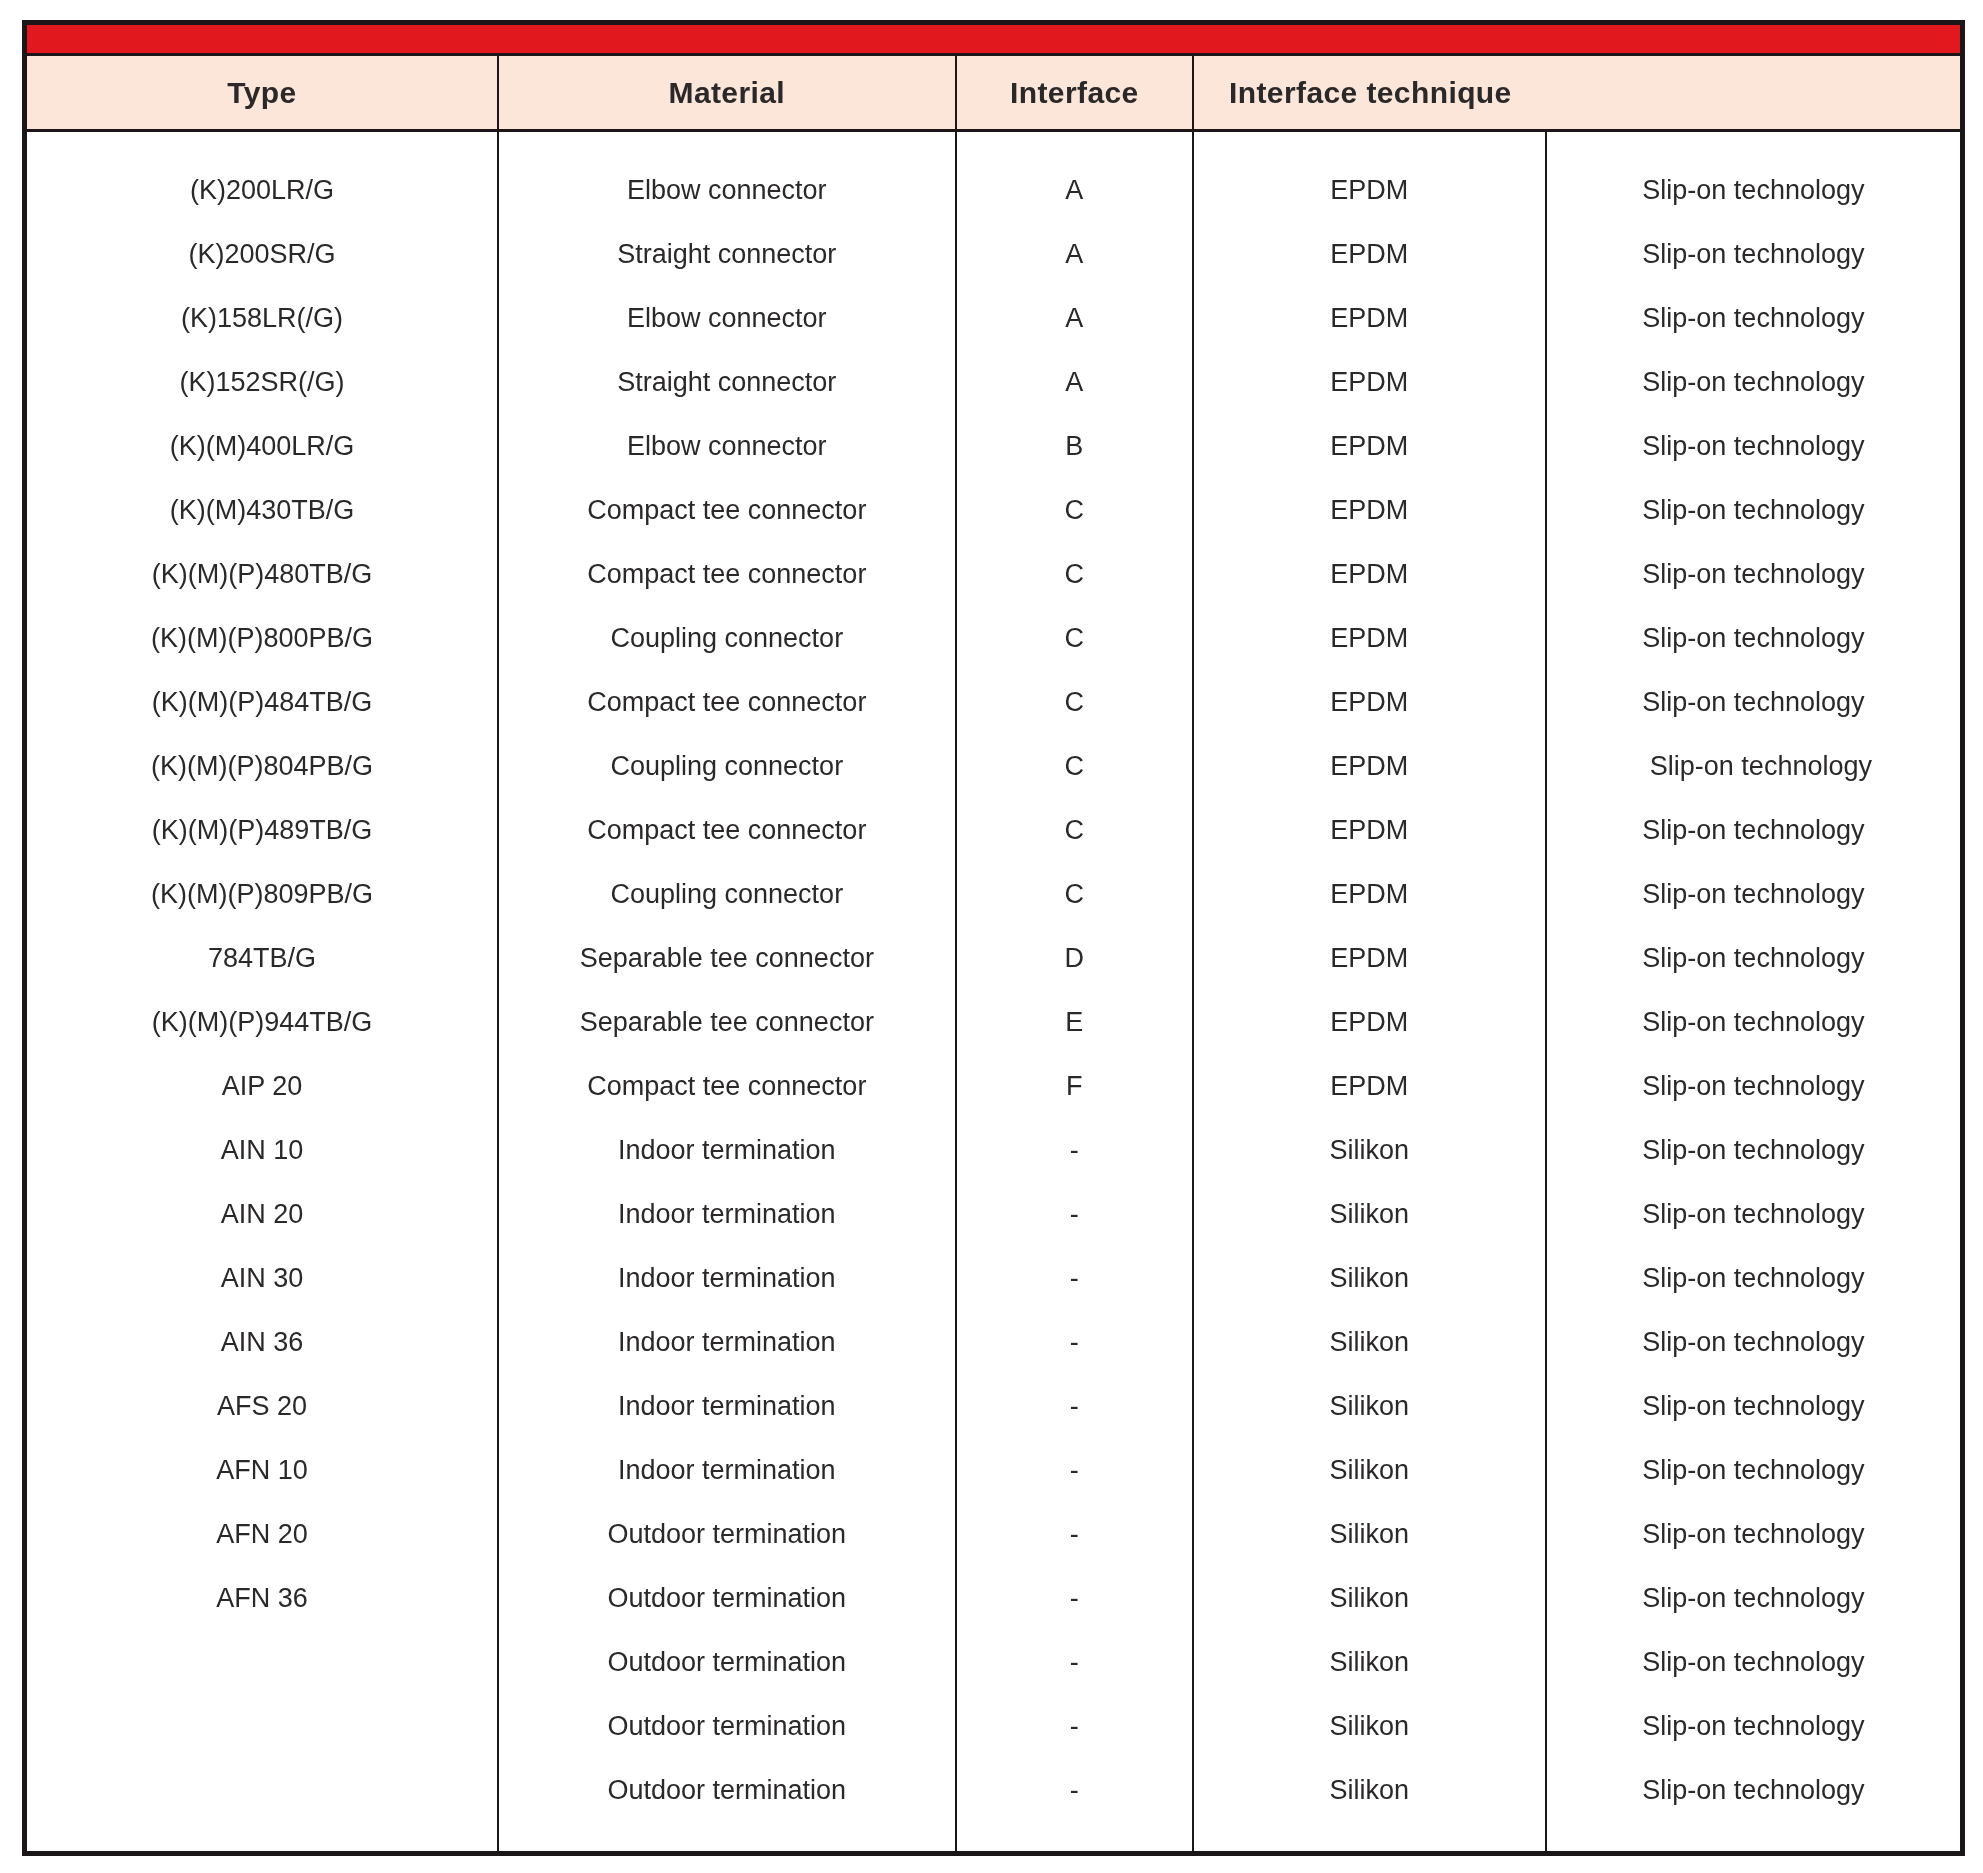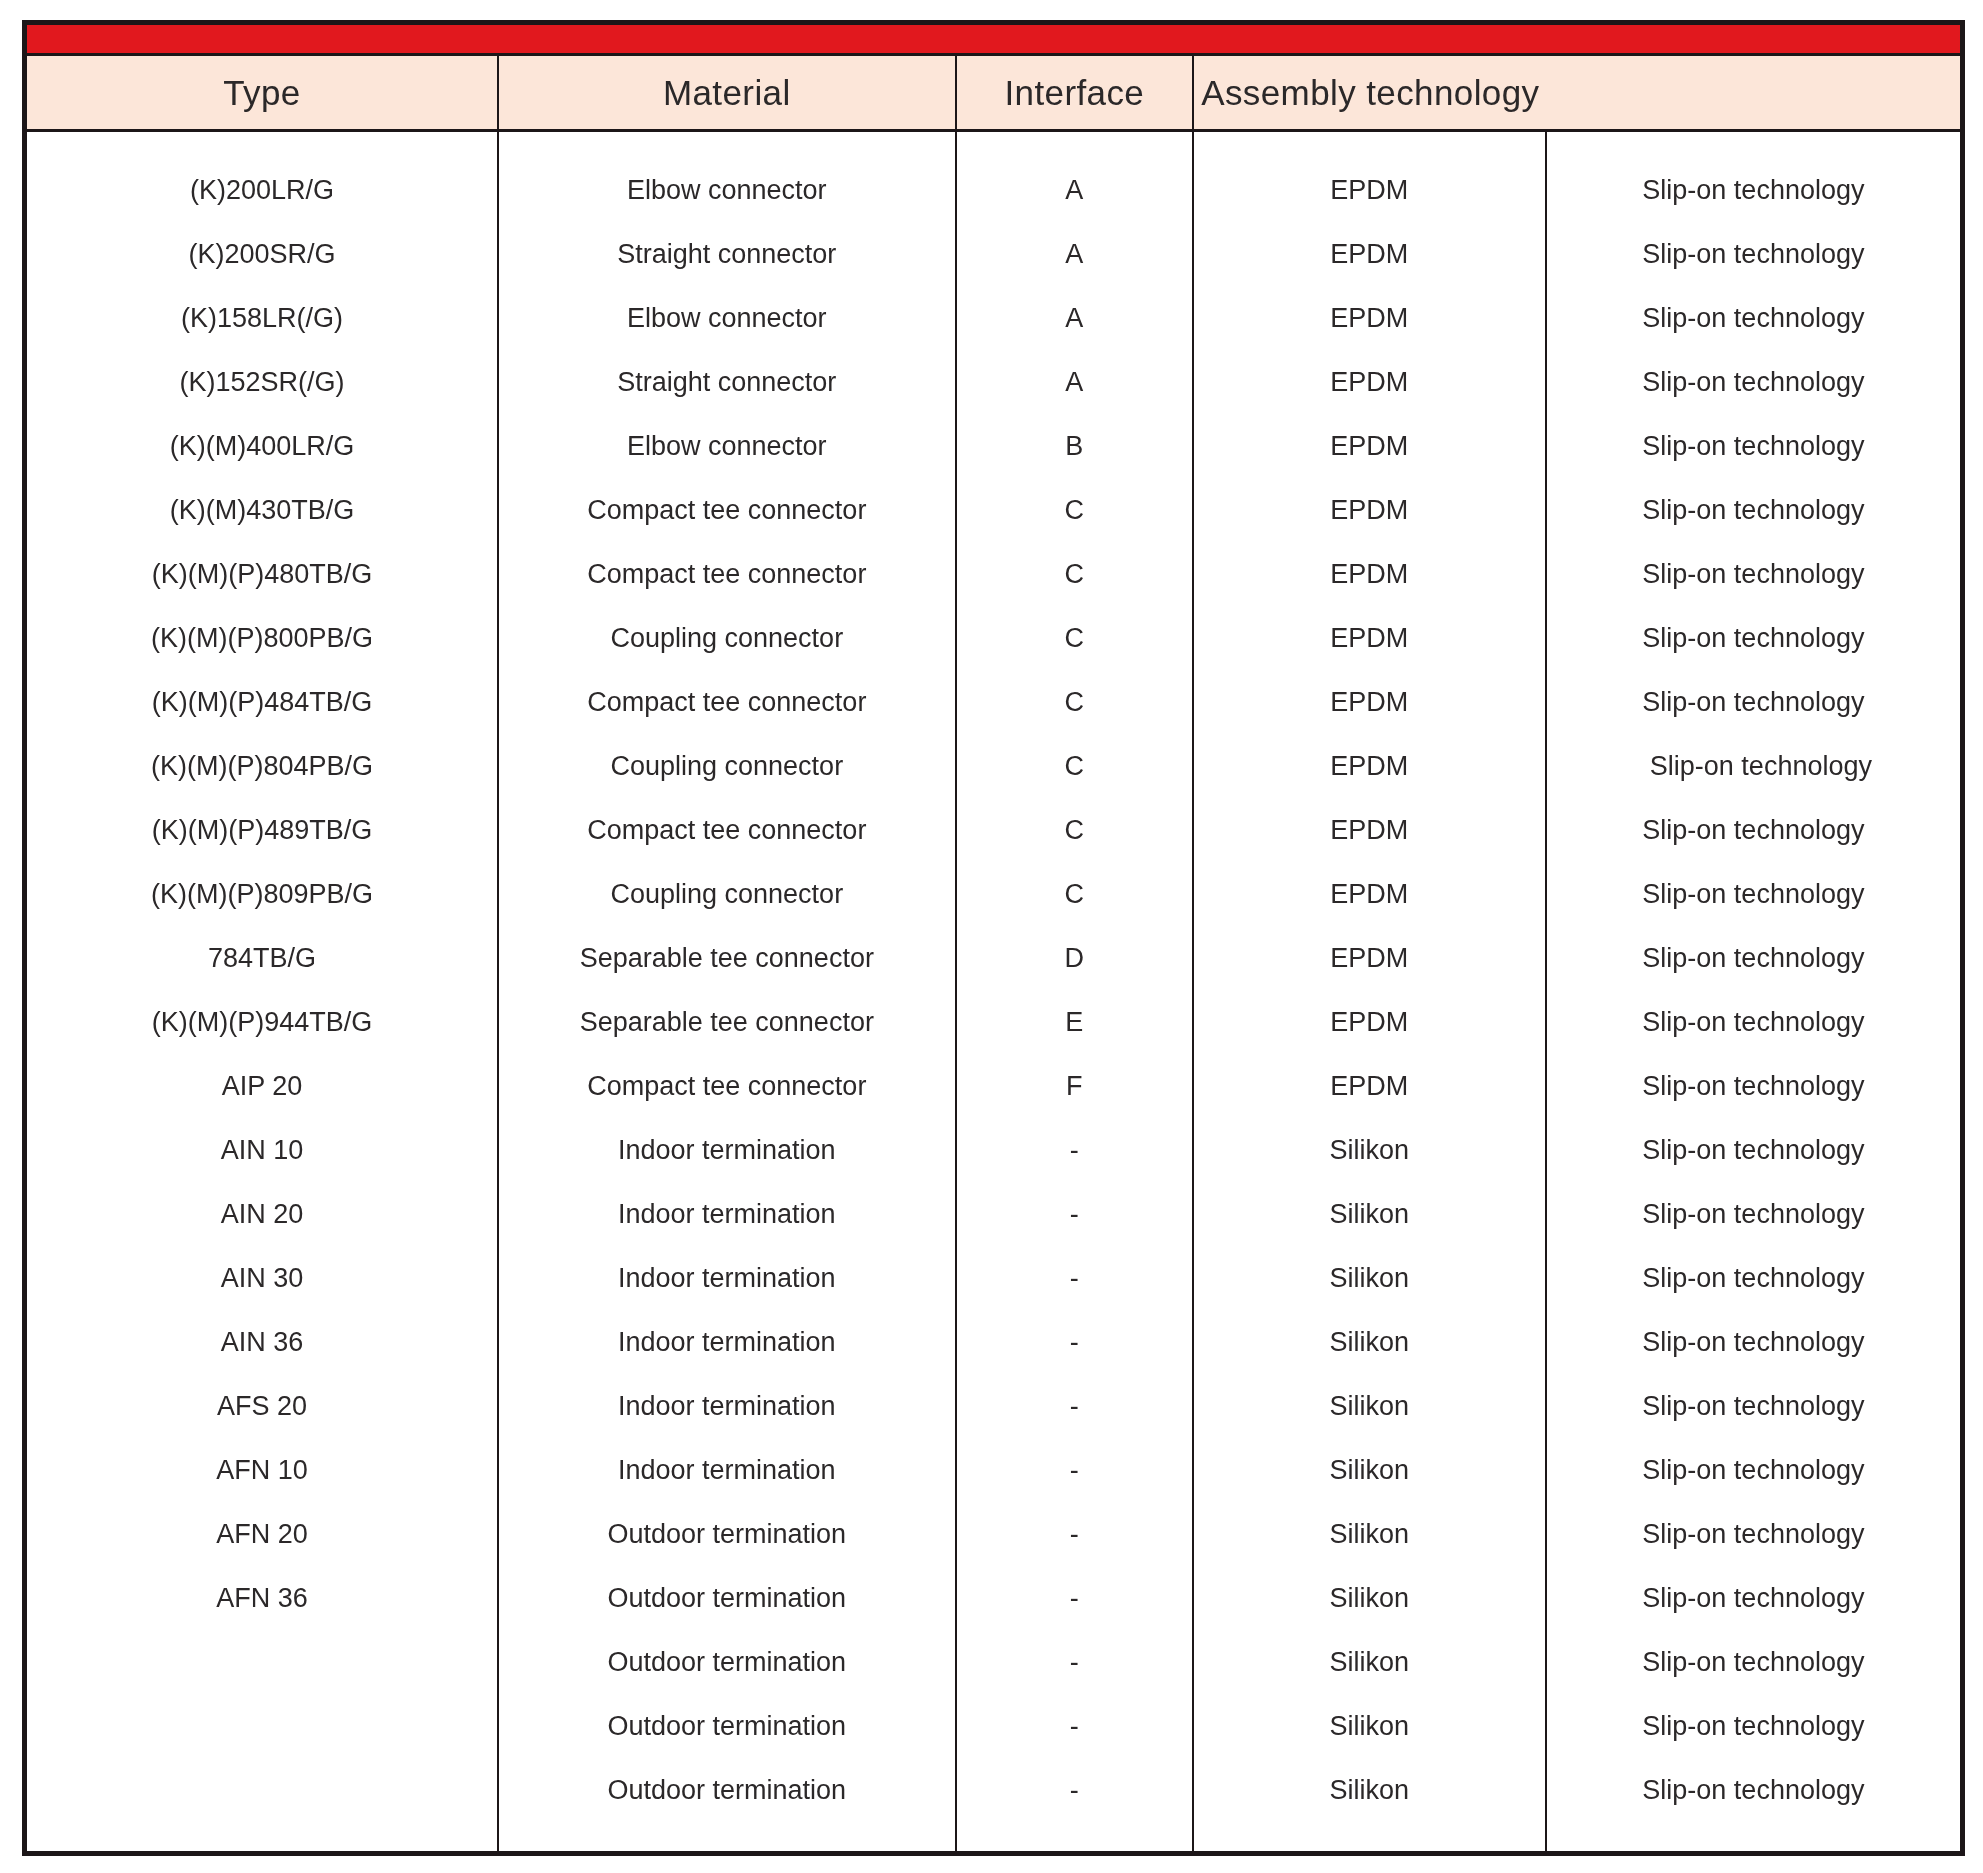--- a/index.html
+++ b/index.html
@@ -22,21 +22,21 @@
     height:31px;flex:0 0 31px;background:var(--red);
     border-bottom:3.3px solid var(--border);
   }
   .header-row{
     flex:0 0 76px;height:76px;background:var(--peach);
     border-bottom:3.3px solid var(--border);
     display:grid;grid-template-columns:571fr 554fr 287fr 427fr 500fr;
   }
   .header-cell{
     display:flex;align-items:center;justify-content:center;
-    font-weight:normal;font-size:35px;letter-spacing:0.4px;
+    font-weight:bold;font-size:30px;letter-spacing:0.4px;
   }
   .header-cell:not(:last-child){border-right:2.5px solid var(--border);}
   .table-body{
     flex:1 1 auto;
     display:grid;grid-template-columns:571fr 554fr 287fr 427fr 500fr;
   }
   .data-col{
     padding-top:26px;
     display:flex;flex-direction:column;
   }
@@ -52,21 +52,21 @@
 </head>
 <body>
 
 <div class="page">
   <div class="table-frame">
     <div class="red-bar"></div>
     <div class="header-row">
       <div class="header-cell">Type</div>
       <div class="header-cell">Material</div>
       <div class="header-cell">Interface</div>
-      <div class="header-cell">Assembly technology</div>
+      <div class="header-cell">Interface technique</div>
     </div>
     <div class="table-body">
       <div class="data-col" data-col="type">
           <div class="cell">(K)200LR/G</div>
           <div class="cell">(K)200SR/G</div>
           <div class="cell">(K)158LR(/G)</div>
           <div class="cell">(K)152SR(/G)</div>
           <div class="cell">(K)(M)400LR/G</div>
           <div class="cell">(K)(M)430TB/G</div>
           <div class="cell">(K)(M)(P)480TB/G</div>

